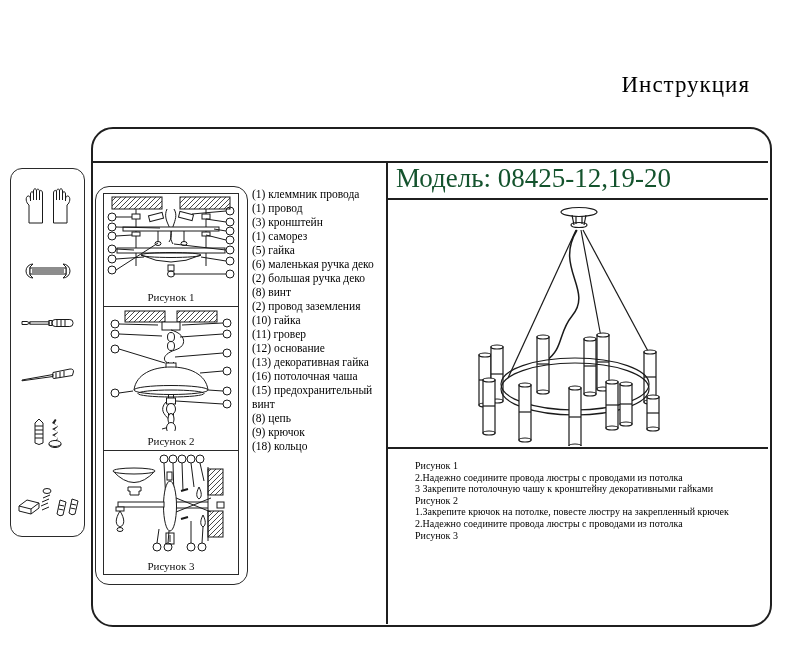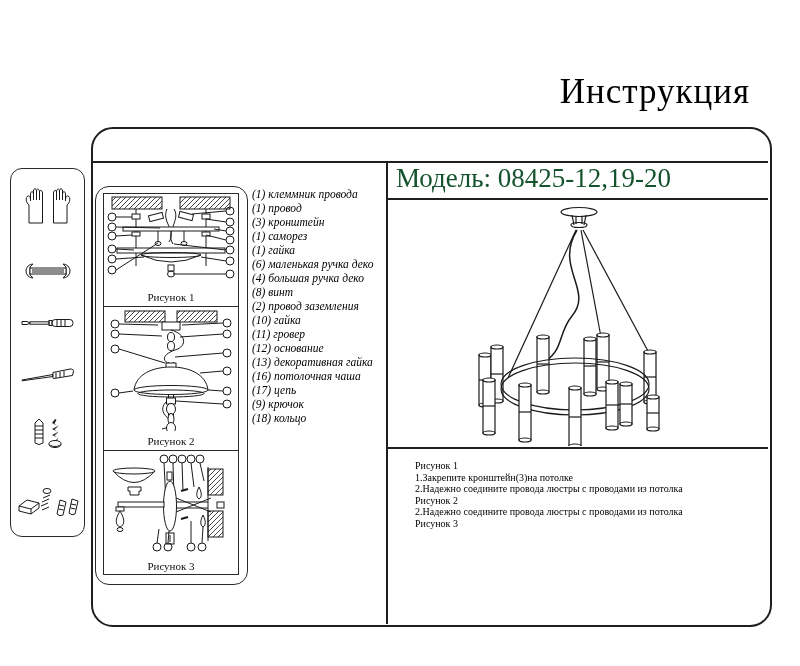--- a/index.html
+++ b/index.html
@@ -1,38 +1,38 @@
 <!DOCTYPE html>
 <html><head>
 <meta charset="utf-8">
 <style>
   html,body{margin:0;padding:0;background:#ffffff;}
   .page{position:relative;width:800px;height:666px;background:#fff;overflow:hidden;
         font-family:"Liberation Serif","DejaVu Serif",serif;color:#111;}
-  .title{position:absolute;top:72px;right:50px;font-size:35px;letter-spacing:1px;color:#000;}
+  .title{position:absolute;top:72px;right:50px;font-size:23px;letter-spacing:1px;color:#000;}
   .main-box{position:absolute;left:91px;top:127px;width:677px;height:496px;
             border:2px solid #1f1f1f;border-radius:22px;background:#fff;}
   .hline{position:absolute;background:#1f1f1f;height:1.5px;}
   .vline{position:absolute;background:#1f1f1f;width:1.5px;}
   .model-header{position:absolute;left:396px;top:163px;font-size:27px;color:#14532d;}
   .tool-panel{position:absolute;left:10px;top:168px;width:75px;height:369px;
               border:1.5px solid #2a2a2a;border-radius:12px;background:#fff;
               display:flex;flex-direction:column;align-items:center;justify-content:space-between;
               padding:16px 0;box-sizing:border-box;}
   .figures-panel{position:absolute;left:95px;top:186px;width:151px;height:397px;
                  border:1.5px solid #2a2a2a;border-radius:14px;background:#fff;}
   .figures-inner{position:absolute;left:7px;top:6px;width:136px;height:382px;
                  border:1px solid #2a2a2a;box-sizing:border-box;}
   .fig-cell{position:relative;border-bottom:1px solid #2a2a2a;}
   .fig-cell:last-child{border-bottom:none;}
   .fig-caption{position:absolute;left:0;right:0;bottom:3px;text-align:center;
                font-size:11px;color:#111;}
   .parts-list{position:absolute;left:252px;top:187px;width:133px;
               font-size:11.5px;line-height:14px;color:#000;}
-  .parts-list div{white-space:normal;font-style:italic;}
+  .parts-list div{white-space:normal;}
   .instructions{position:absolute;left:415px;top:460px;width:350px;
                 font-size:10px;line-height:11.6px;color:#000;white-space:nowrap;}
   svg{display:block;}
   .chandelier{position:absolute;left:386px;top:198px;}
 </style>
 </head>
 <body>
 
 <div class="page">
 
@@ -283,31 +283,32 @@
       </div>
 
     </div>
   </div>
 
   <div class="parts-list">
     <div>(1) клеммник провода</div>
     <div>(1) провод</div>
     <div>(3) кронштейн</div>
     <div>(1) саморез</div>
-    <div>(1) гайка</div>
+    <div>(5) гайка</div>
     <div>(6) маленькая ручка деко</div>
-    <div>(4) большая ручка деко</div>
+    <div>(2) большая ручка деко</div>
     <div>(8) винт</div>
     <div>(2) провод заземления</div>
     <div>(10) гайка</div>
     <div>(11) гровер</div>
     <div>(12) основание</div>
     <div>(13) декоративная гайка</div>
     <div>(16) потолочная чаша</div>
-    <div>(17) цепь</div>
+    <div>(15) предохранительный винт</div>
+    <div>(8) цепь</div>
     <div>(9) крючок</div>
     <div>(18) кольцо</div>
   </div>
 
   <svg class="chandelier" width="384" height="248" viewBox="0 0 384 248" fill="none" stroke="#1a1a1a" stroke-width="1.2">
 
     <line x1="190" y1="32" x2="122" y2="180"></line>
     <line x1="195" y1="32" x2="215" y2="139"></line>
     <line x1="197" y1="32" x2="263" y2="155"></line>
     <path d="M191,32 C168,70 208,92 186,118 C172,135 178,150 160,163" stroke-width="1.5"></path>
@@ -398,20 +399,21 @@
       <line x1="186" y1="17" x2="188" y2="27"></line>
         <line x1="200" y1="17" x2="198" y2="27"></line>
       <line x1="190" y1="18" x2="190" y2="26"></line>
         <line x1="196" y1="18" x2="196" y2="26"></line>
       <ellipse cx="193" cy="27" rx="8" ry="2.5"></ellipse>
     </g>
   </svg>
 
   <div class="instructions">
     <div>Рисунок 1</div>
-    <div>1.Закрепите кронштейн(3)на потолке</div>
     <div>2.Надежно соедините провода люстры с проводами из потолка</div>
+    <div>3 Закрепите потолочную чашу к кронштейну декоративными гайками</div>
     <div>Рисунок 2</div>
+    <div>1.Закрепите крючок на потолке, повесте люстру на закрепленный крючек</div>
     <div>2.Надежно соедините провода люстры с проводами из потолка</div>
     <div>Рисунок 3</div>
   </div>
 
 </div>
 
 </body></html>

